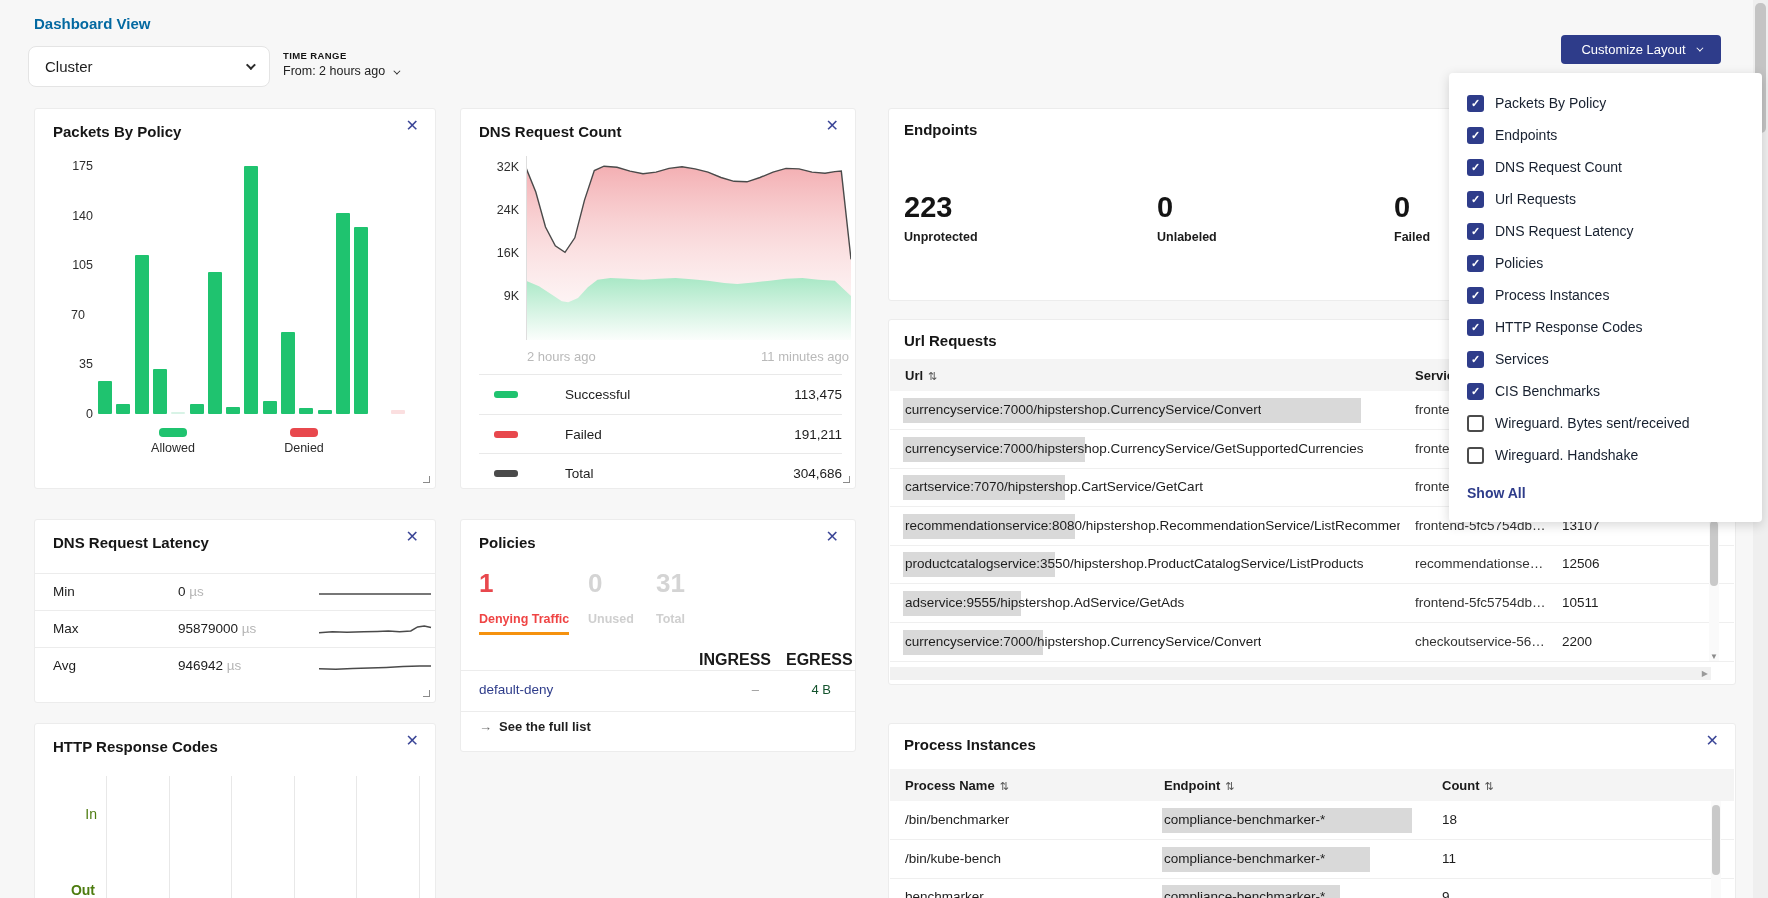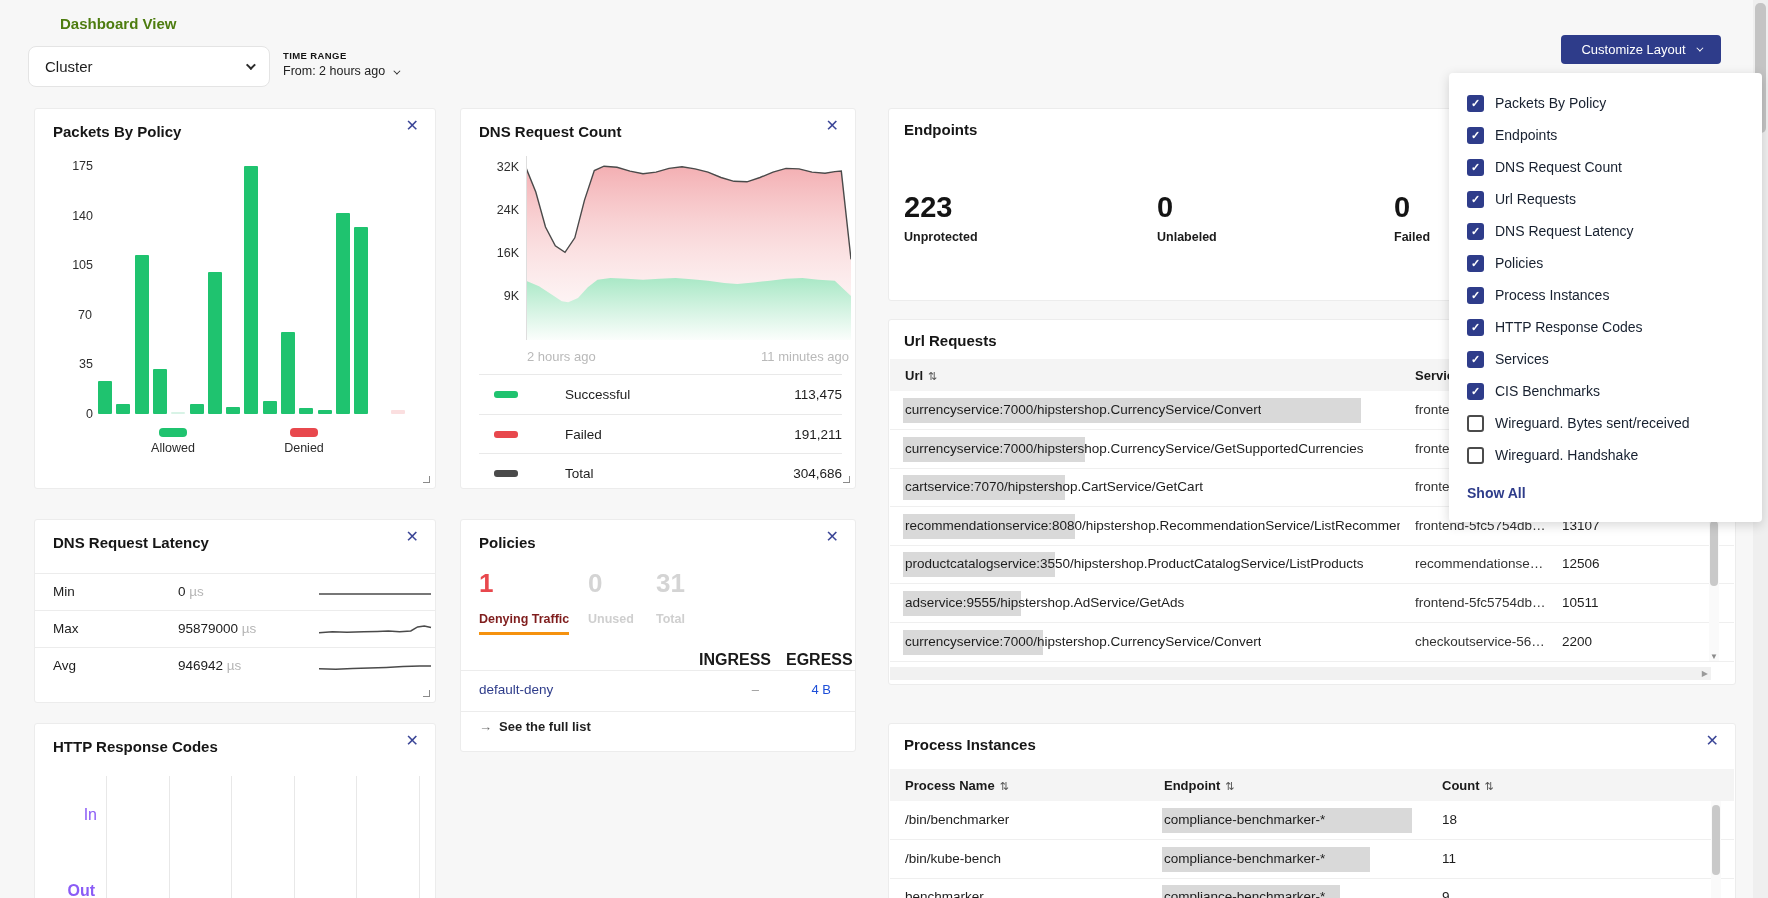--- a/index.html
+++ b/index.html
@@ -1,19 +1,19 @@
 <!DOCTYPE html>
 <html><head>
 <meta charset="utf-8">
 <style>
   * { margin:0; padding:0; box-sizing:border-box; }
   html,body { width:1768px; height:898px; overflow:hidden; }
   body { background:#f7f7f7; font-family:"Liberation Sans", sans-serif; color:#1b1b1b; position:relative; }
 
-  .page-title { position:absolute; left:34px; top:15px; font-size:15px; font-weight:700; color:#4d7c0f;margin-left:26px; }
+  .page-title { position:absolute; left:34px; top:15px; font-size:15px; font-weight:700; color:#0369a1; }
 
   .select-box { position:absolute; left:28px; top:46px; width:242px; height:41px; background:#fff;
     border:1px solid #e4e4e4; border-radius:8px; display:flex; align-items:center; padding:0 16px;
     font-size:15px; color:#1d1d1d; cursor:pointer; }
   .select-box .grow { flex:1; }
 
   .chev { display:inline-block; width:7px; height:7px; border-right:2px solid #2b2b2b; border-bottom:2px solid #2b2b2b; transform:rotate(45deg) translateY(-2px); }
   .chev.small { width:5px; height:5px; border-width:1.5px; }
   .chev.white { border-color:#fff; }
 
@@ -75,21 +75,21 @@
 
   
   .pol-num { position:absolute; top:48px; font-size:26px; font-weight:700; }
   .pol-lab { position:absolute; top:92px; font-size:12.5px; font-weight:700; }
   .pol-under { position:absolute; top:112px; left:18px; width:90px; height:3px; background:#f5920f; }
   .pol-head { position:absolute; top:131px; font-size:16px; font-weight:700; color:#1a1a1a; }
   .pol-sep { position:absolute; left:0; right:0; height:1px; background:#ececec; }
 
   
   .hc-grid { position:absolute; top:52px; bottom:-10px; width:1px; background:#e8e8e8; }
-  .hc-lab { position:absolute; font-size:16px; color:#8b5cf6; }
+  .hc-lab { position:absolute; font-size:14px; color:#4d7c0f; }
 
   
   .menu { position:absolute; left:1449px; top:73px; width:313px; height:449px; background:#fff;
     border-radius:4px; box-shadow:0 3px 12px rgba(0,0,0,.16); z-index:50; }
   .mi { position:absolute; left:0; width:100%; height:32px; display:flex; align-items:center; cursor:pointer; }
   .cb { width:17px; height:17px; border-radius:3px; margin-left:18px; flex:none; display:flex; align-items:center; justify-content:center; }
   .cb.on { background:#2e3c8a; color:#fff; font-size:11px; font-weight:700; }
   .cb.off { background:#fff; border:2px solid #4b4b4b; }
   .mi-label { margin-left:11px; font-size:14px; color:#17202f; }
   .show-all { position:absolute; left:18px; top:412px; font-size:14px; font-weight:700; color:#2e3c8a; cursor:pointer; }
@@ -122,21 +122,21 @@
   <span class="chev small white"></span>
 </button>
 
 <div class="panel" style="left:34px; top:108px; width:402px; height:381px;">
   <div class="ptitle">Packets By Policy</div>
   <div class="xclose">✕</div>
   <div id="pk-ylabels">
       <div class="pk-ylab" style="left: 24px; top: 50px;">175</div>
       <div class="pk-ylab" style="left: 24px; top: 99.6px;">140</div>
       <div class="pk-ylab" style="left: 24px; top: 149.2px;">105</div>
-      <div class="pk-ylab" style="left: 23px; top: 198.8px;">70</div>
+      <div class="pk-ylab" style="left: 16px; top: 198.8px;">70</div>
       <div class="pk-ylab" style="left: 24px; top: 248.4px;">35</div>
       <div class="pk-ylab" style="left: 24px; top: 298px;">0</div>
     </div>
   <div class="pk-plot" id="pk-plot">
       <div class="pk-bar" style="left: 0px; height: 32.5943px; background: rgb(31, 195, 111);"></div>
       <div class="pk-bar" style="left: 18.3px; height: 9.92px; background: rgb(31, 195, 111);"></div>
       <div class="pk-bar" style="left: 36.6px; height: 158.72px; background: rgb(31, 195, 111);"></div>
       <div class="pk-bar" style="left: 54.9px; height: 45.3486px; background: rgb(31, 195, 111);"></div>
       <div class="pk-bar" style="left: 73.2px; height: 2.12571px; background: rgb(216, 243, 230);"></div>
       <div class="pk-bar" style="left: 91.5px; height: 9.92px; background: rgb(31, 195, 111);"></div>
@@ -318,35 +318,35 @@
       </div>
     </div>
   <div class="rhandle"></div>
 </div>
 
 <div class="panel" style="left:460px; top:519px; width:396px; height:233px;">
   <div class="ptitle">Policies</div>
   <div class="xclose">✕</div>
   <div id="pol-stats">
       <div class="pol-num" style="left: 18px; color: rgb(232, 72, 77);">1</div>
-      <div class="pol-lab" style="left: 18px; color: #7f1d1d;">Denying Traffic</div>
+      <div class="pol-lab" style="left: 18px; color: #ef4444;">Denying Traffic</div>
       <div class="pol-num" style="left: 127px; color: rgb(212, 212, 212);">0</div>
       <div class="pol-lab" style="left: 127px; color: rgb(207, 207, 207);">Unused</div>
       <div class="pol-num" style="left: 195px; color: rgb(212, 212, 212);">31</div>
       <div class="pol-lab" style="left: 195px; color: rgb(207, 207, 207);">Total</div>
     </div>
   <div class="pol-under"></div>
   <div class="pol-head" style="left:238px; width:60px; text-align:right;">INGRESS</div>
   <div class="pol-head" style="left:325px; width:60px; text-align:right;">EGRESS</div>
   <div class="pol-sep" style="top:150px;"></div>
   <div id="pol-rows">
       <div style="position: absolute; left: 0px; right: 0px; top: 158px; height: 33px;">
         <div style="position: absolute; left: 18px; top: 4px; font-size: 13.5px; color: rgb(46, 60, 138); cursor: pointer;">default-deny</div>
         <div style="position: absolute; left: 238px; width: 60px; text-align: right; top: 4px; font-size: 13px; color: rgb(154, 154, 154);">–</div>
-        <div style="position: absolute; left: 310px; width: 60px; text-align: right; top: 4px; font-size: 13px; color: #1d4ed8;">4 B</div>
+        <div style="position: absolute; left: 310px; width: 60px; text-align: right; top: 4px; font-size: 13px; color: #14532d;">4 B</div>
       </div>
     </div>
   <div class="pol-sep" style="top:191px;"></div>
   <div style="position:absolute; left:18px; top:199px; font-size:13px; color:#6d6d6d;">→</div>
   <div style="position:absolute; left:38px; top:199px; font-size:13px; font-weight:700; color:#1f1f1f; cursor:pointer;">See the full list</div>
 </div>
 
 <div class="panel" style="left:34px; top:723px; width:402px; height:240px; overflow:hidden;">
   <div class="ptitle">HTTP Response Codes</div>
   <div class="xclose">✕</div>

